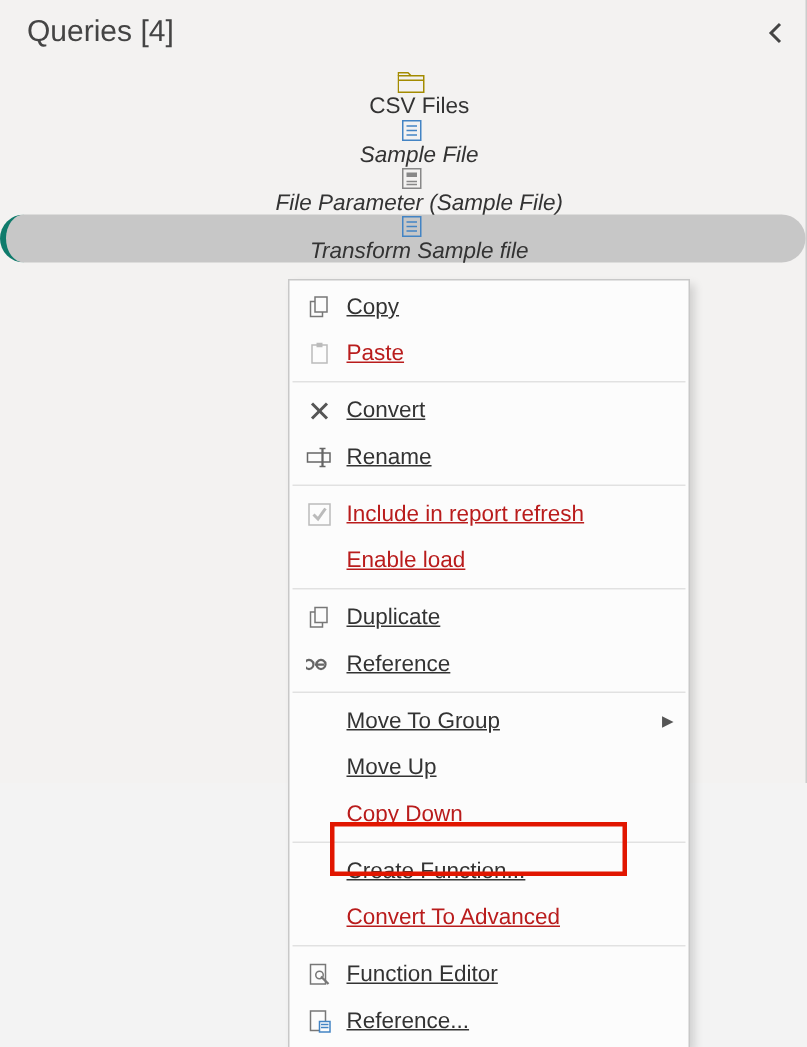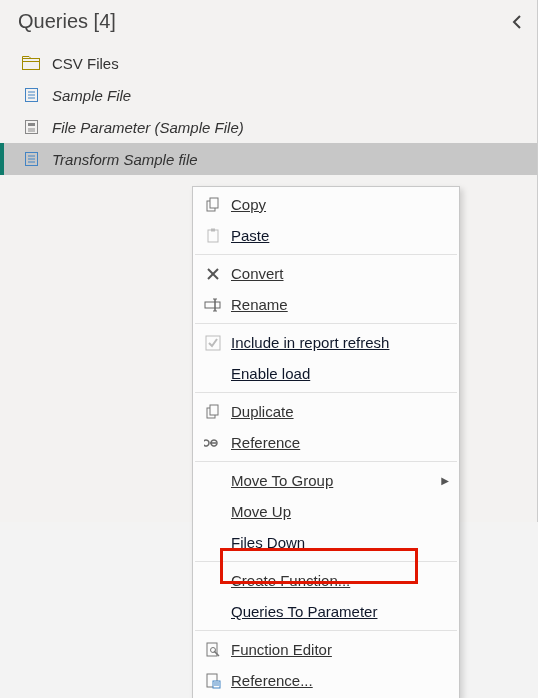--- a/index.html
+++ b/index.html
@@ -40,33 +40,35 @@
     padding: 0;
   }
   .query-item {
     display: flex;
     align-items: center;
     height: 32px;
     padding-left: 18px;
     cursor: pointer;
     font-size: 15px;
     border-left: 4px solid transparent;
+    flex-direction: column;
   }
   .query-item .icon {
     width: 20px;
     height: 16px;
     margin-right: 10px;
     display: inline-flex;
     align-items: center;
     justify-content: center;
   }
   .query-item.italic { font-style: italic; }
   .query-item.selected {
     background: #c7c7c7;
     border-left: 4px solid #0f7b6c;
+    border-radius: 16px;
   }
 
   .context-menu {
     position: absolute;
     left: 192px;
     top: 186px;
     width: 268px;
     background: #fcfcfc;
     border: 1px solid #c8c8c8;
     box-shadow: 3px 3px 6px rgba(0,0,0,0.15);
@@ -75,21 +77,21 @@
   .menu-item {
     display: flex;
     align-items: center;
     height: 31px;
     padding: 0 10px 0 8px;
     cursor: pointer;
     font-size: 15px;
     color: #333;
     position: relative;
   }
-  .menu-item.disabled { color: #0f172a; cursor: default; }
+  .menu-item.disabled { color: #b91c1c; cursor: default; }
   .menu-item .m-icon {
     width: 24px;
     height: 20px;
     margin-right: 6px;
     display: inline-flex;
     align-items: center;
     justify-content: center;
     color: #666;
     flex-shrink: 0;
   }
@@ -271,33 +273,33 @@
       <span class="sub-arrow">▶</span>
     </div>
 
     <div class="menu-item">
       <span class="m-icon"></span>
       <span class="m-label">Move Up</span>
     </div>
 
     <div class="menu-item disabled">
       <span class="m-icon"></span>
-      <span class="m-label">Files Down</span>
+      <span class="m-label">Copy Down</span>
     </div>
 
     <div class="menu-sep"></div>
 
     <div class="menu-item">
       <span class="m-icon"></span>
       <span class="m-label">Create Function...</span>
     </div>
 
     <div class="menu-item disabled">
       <span class="m-icon"></span>
-      <span class="m-label">Queries To Parameter</span>
+      <span class="m-label">Convert To Advanced</span>
     </div>
 
     <div class="menu-sep"></div>
 
     <div class="menu-item">
       <span class="m-icon">
         <svg width="16" height="16" viewBox="0 0 16 16">
             <rect x="2" y="1" width="10" height="13" fill="none" stroke="#777"></rect>
             <path d="M9 9 l5 5" stroke="#777" stroke-width="1.5"></path>
             <circle cx="8" cy="8" r="2.5" fill="none" stroke="#777"></circle>

